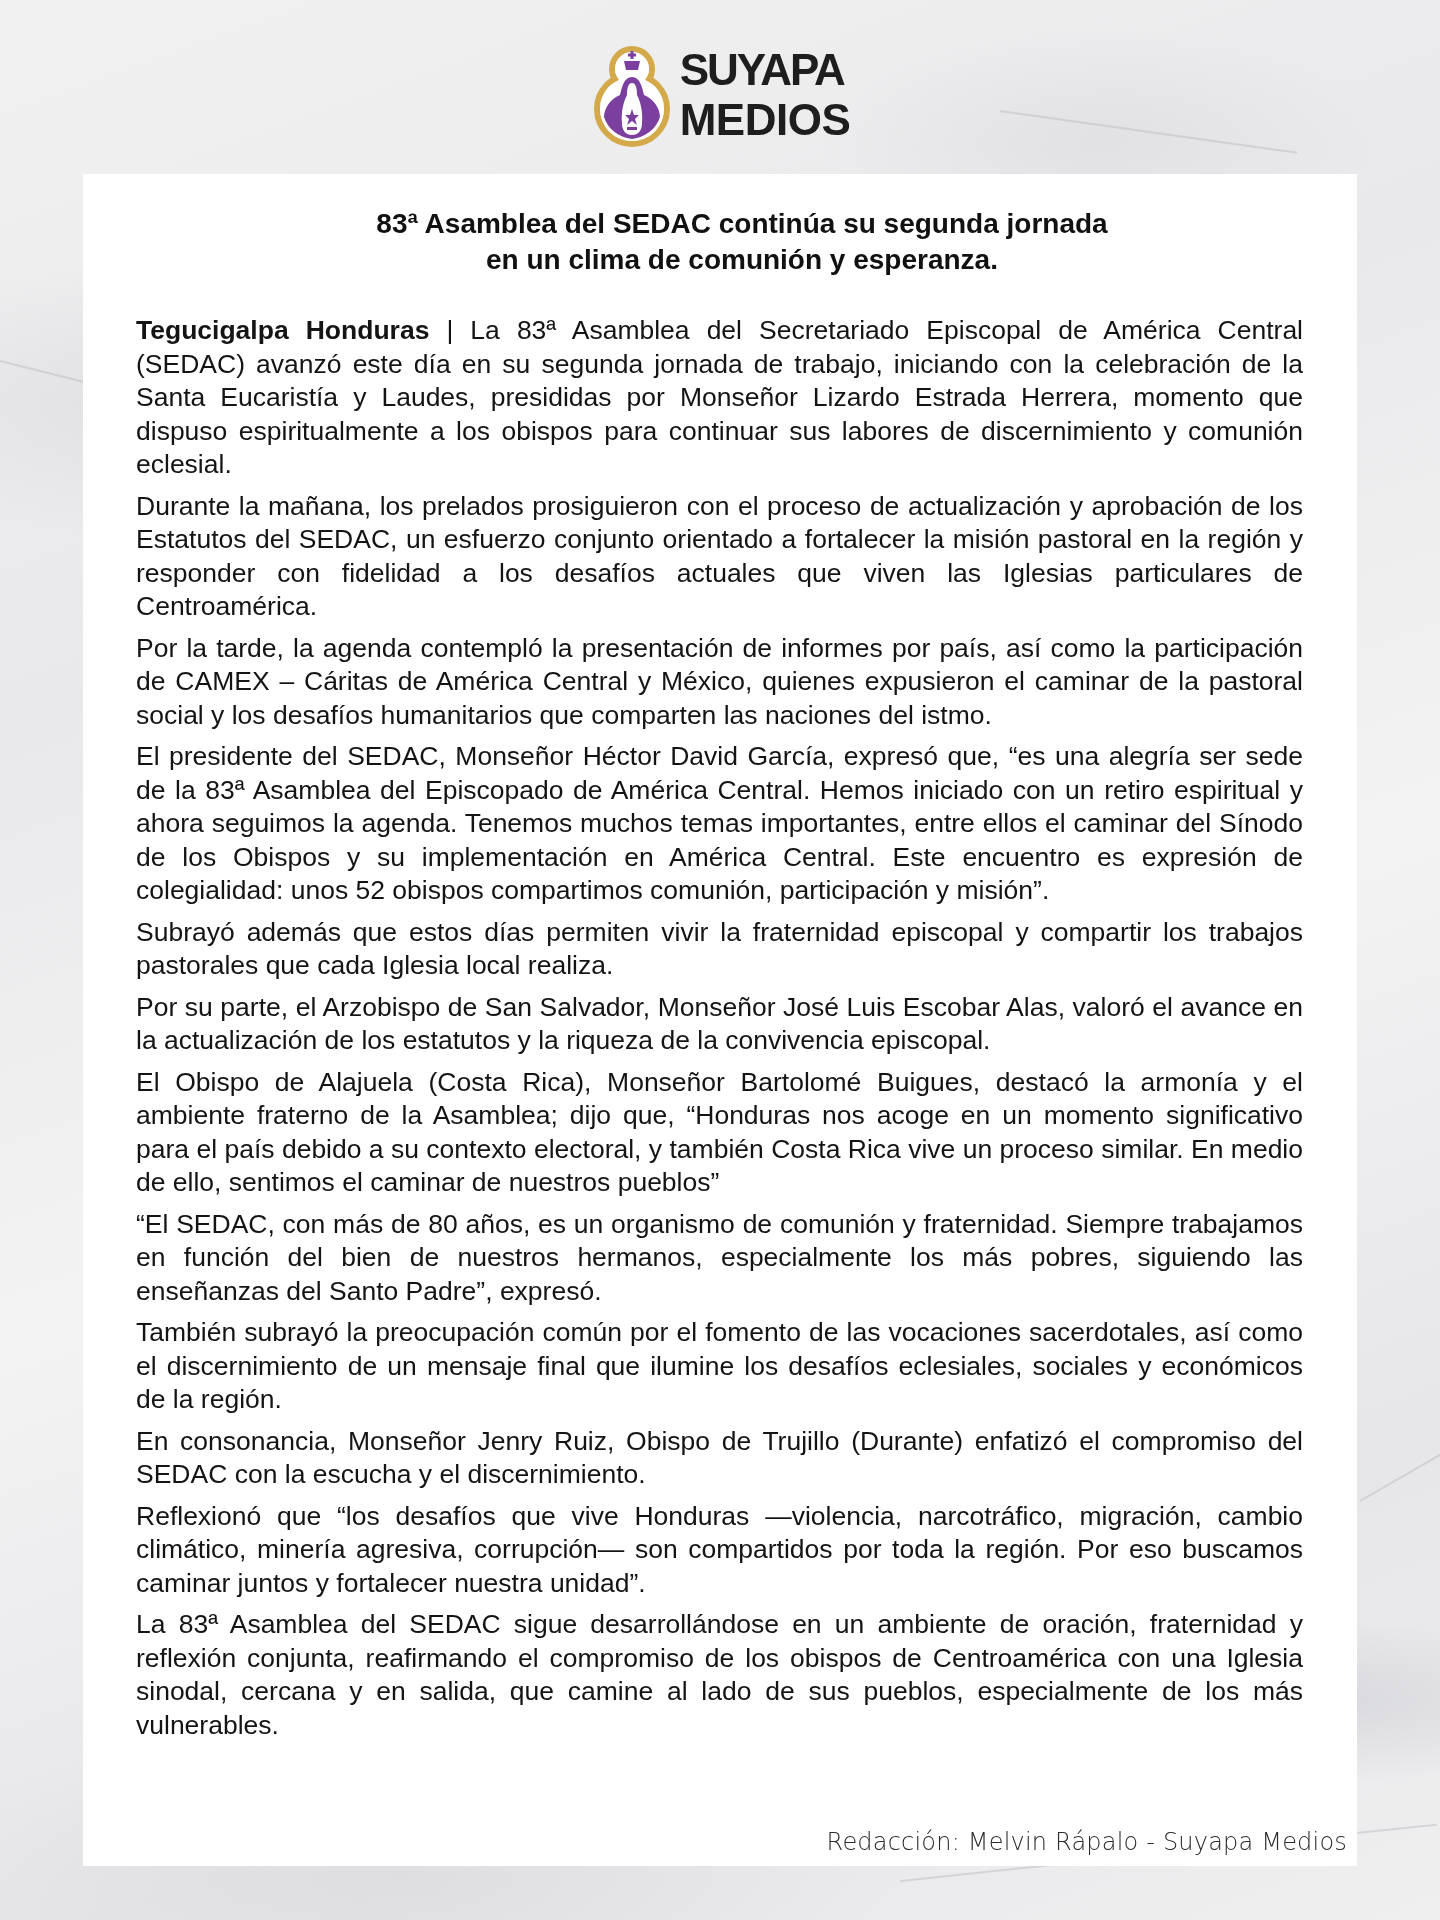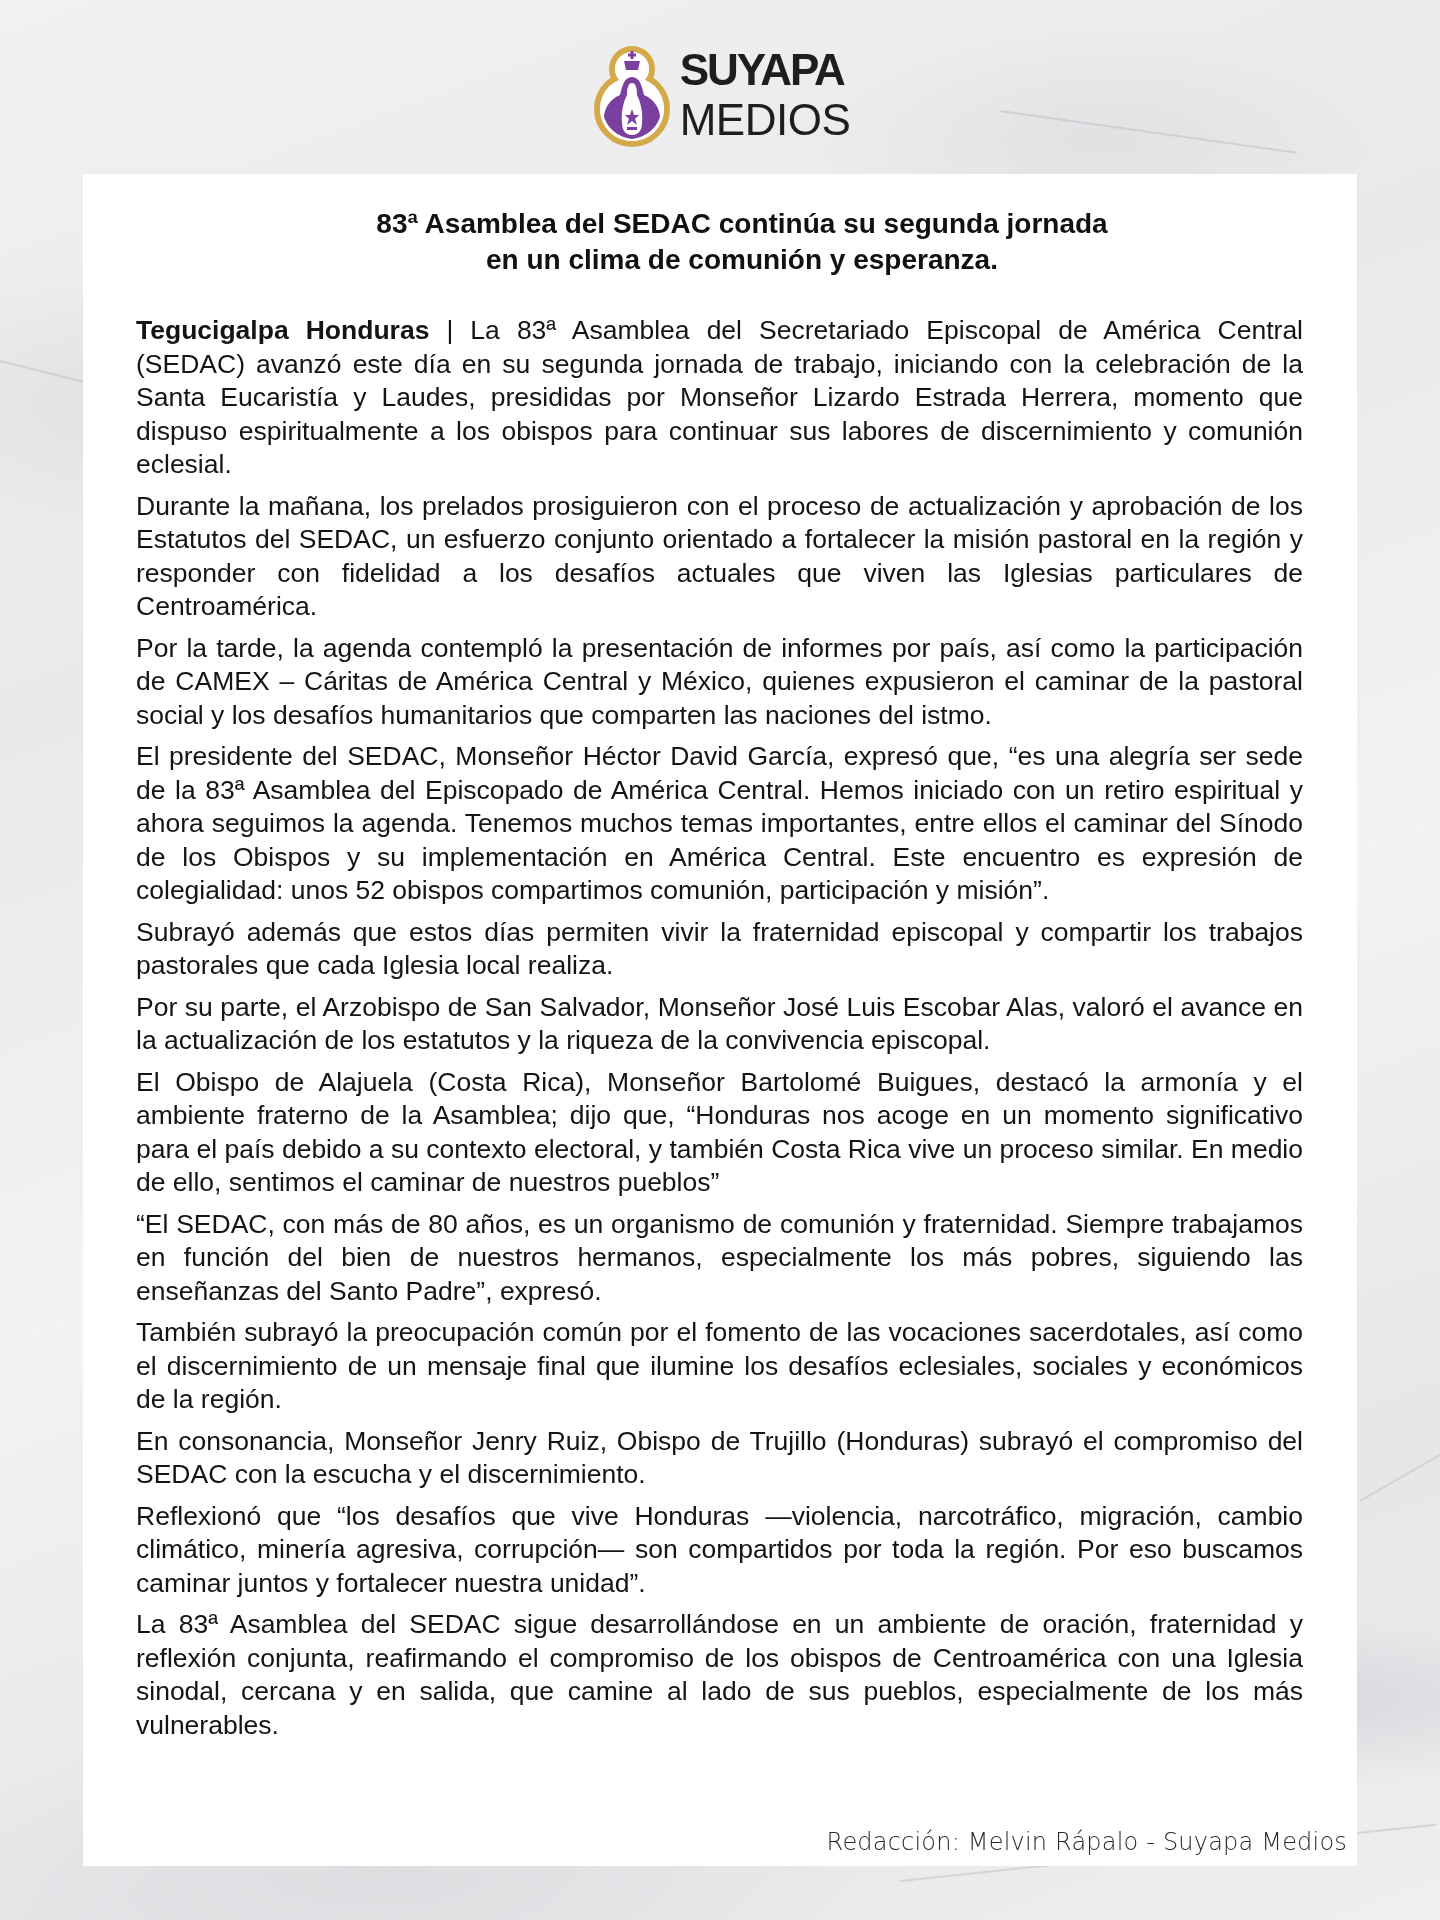--- a/index.html
+++ b/index.html
@@ -23,21 +23,21 @@
       display: flex; justify-content: center; align-items: center;
     }
     .logo { display: flex; align-items: center; gap: 6px; }
     .logo-mark { width: 84px; height: 104px; }
     .logo-word {
       font-family: "Liberation Sans", sans-serif;
       font-size: 44px; color: #1e1e1e; letter-spacing: -1px;
       display: flex; align-items: baseline; flex-direction: column;
     }
     .logo-word .bold { font-weight: 700; letter-spacing: -2px; }
-    .logo-word .light { font-weight: 400; letter-spacing: -0.5px; }
+    .logo-word .light { font-weight: 700; letter-spacing: -0.5px; }
 
     .card {
       position: absolute; left: 83px; top: 174px;
       width: 1274px; height: 1692px; background: #ffffff;
     }
     .title {
       position: absolute; left: 0; top: 32px; width: 100%;
       text-align: center; font-family: "Liberation Sans", sans-serif;
       font-weight: 700; font-size: 28px; line-height: 36px; color: #111; padding-left: 44px;
     }
@@ -98,19 +98,19 @@
   <div class="body">
     <p><span class="lead">Tegucigalpa Honduras</span><span> | </span><span>La 83ª Asamblea del Secretariado Episcopal de América Central (SEDAC) avanzó este día en su segunda jornada de trabajo, iniciando con la celebración de la Santa Eucaristía y Laudes, presididas por Monseñor Lizardo Estrada Herrera, momento que dispuso espiritualmente a los obispos para continuar sus labores de discernimiento y comunión eclesial.</span></p>
     <p>Durante la mañana, los prelados prosiguieron con el proceso de actualización y aprobación de los Estatutos del SEDAC, un esfuerzo conjunto orientado a fortalecer la misión pastoral en la región y responder con fidelidad a los desafíos actuales que viven las Iglesias particulares de Centroamérica.</p>
     <p>Por la tarde, la agenda contempló la presentación de informes por país, así como la participación de CAMEX – Cáritas de América Central y México, quienes expusieron el caminar de la pastoral social y los desafíos humanitarios que comparten las naciones del istmo.</p>
     <p>El presidente del SEDAC, Monseñor Héctor David García, expresó que, “es una alegría ser sede de la 83ª Asamblea del Episcopado de América Central. Hemos iniciado con un retiro espiritual y ahora seguimos la agenda. Tenemos muchos temas importantes, entre ellos el caminar del Sínodo de los Obispos y su implementación en América Central. Este encuentro es expresión de colegialidad: unos 52 obispos compartimos comunión, participación y misión”.</p>
     <p>Subrayó además que estos días permiten vivir la fraternidad episcopal y compartir los trabajos pastorales que cada Iglesia local realiza.</p>
     <p>Por su parte, el Arzobispo de San Salvador, Monseñor José Luis Escobar Alas, valoró el avance en la actualización de los estatutos y la riqueza de la convivencia episcopal.</p>
     <p>El Obispo de Alajuela (Costa Rica), Monseñor Bartolomé Buigues, destacó la armonía y el ambiente fraterno de la Asamblea; dijo que, “Honduras nos acoge en un momento significativo para el país debido a su contexto electoral, y también Costa Rica vive un proceso similar. En medio de ello, sentimos el caminar de nuestros pueblos”</p>
     <p>“El SEDAC, con más de 80 años, es un organismo de comunión y fraternidad. Siempre trabajamos en función del bien de nuestros hermanos, especialmente los más pobres, siguiendo las enseñanzas del Santo Padre”, expresó.</p>
     <p>También subrayó la preocupación común por el fomento de las vocaciones sacerdotales, así como el discernimiento de un mensaje final que ilumine los desafíos eclesiales, sociales y económicos de la región.</p>
-    <p>En consonancia, Monseñor Jenry Ruiz, Obispo de Trujillo (Honduras) subrayó el compromiso del SEDAC con la escucha y el discernimiento.</p>
+    <p>En consonancia, Monseñor Jenry Ruiz, Obispo de Trujillo (Durante) enfatizó el compromiso del SEDAC con la escucha y el discernimiento.</p>
     <p>Reflexionó que “los desafíos que vive Honduras —violencia, narcotráfico, migración, cambio climático, minería agresiva, corrupción— son compartidos por toda la región. Por eso buscamos caminar juntos y fortalecer nuestra unidad”.</p>
     <p>La 83ª Asamblea del SEDAC sigue desarrollándose en un ambiente de oración, fraternidad y reflexión conjunta, reafirmando el compromiso de los obispos de Centroamérica con una Iglesia sinodal, cercana y en salida, que camine al lado de sus pueblos, especialmente de los más vulnerables.</p>
   </div>
 
   <div class="credit">Redacción: Melvin Rápalo - Suyapa Medios</div>
 </main>
 
 </body></html>

